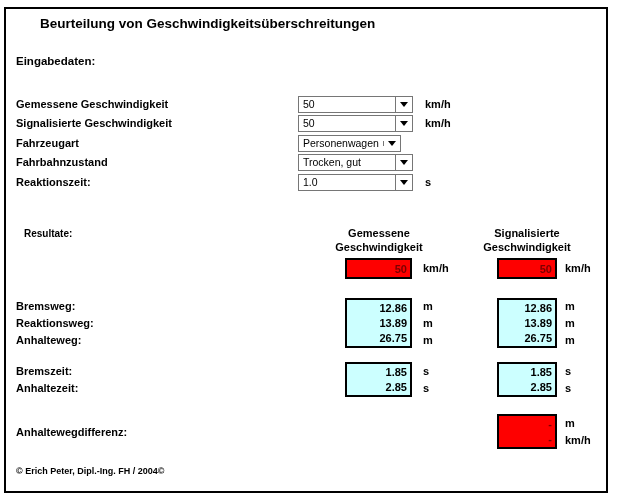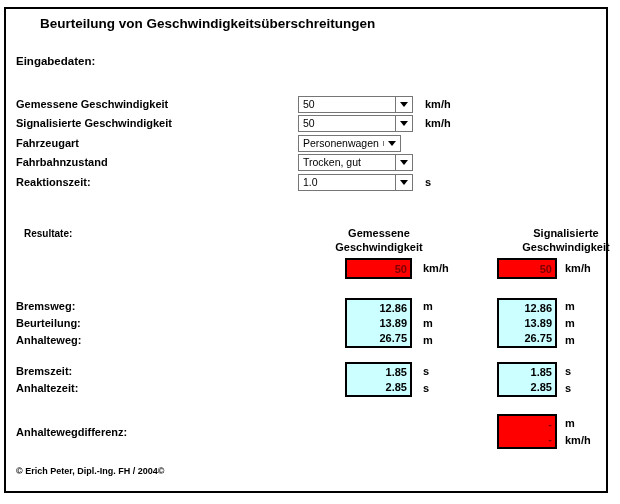--- a/index.html
+++ b/index.html
@@ -110,38 +110,38 @@
     </span>
 </div>
 <div class="abs lbl" style="left:425px; top:174px;">s</div>
 
 <div class="abs h2" style="left:24px; top:228px; font-size:10px;">Resultate:</div>
 
 <div class="colhead" style="left:329px; top:227px;">
   <div>Gemessene</div>
   <div>Geschwindigkeit</div>
 </div>
-<div class="colhead" style="left:477px; top:227px;margin-left:39px;">
+<div class="colhead" style="left:477px; top:227px;">
   <div>Signalisierte</div>
   <div>Geschwindigkeit</div>
 </div>
 
 <div class="cellbox red" style="left:345px; top:258px; width:67px; height:21px;">
   <div class="num dark">50</div>
 </div>
 <div class="abs unit" style="left:423px; top:258px; line-height:21px;">km/h</div>
 
 <div class="cellbox red" style="left:497px; top:258px; width:60px; height:21px;">
   <div class="num dark">50</div>
 </div>
 <div class="abs unit" style="left:565px; top:258px; line-height:21px;">km/h</div>
 
 <div class="stack" style="left:16px; top:298px; height:50px;">
   <div class="lbl">Bremsweg:</div>
-  <div class="lbl">Beurteilung:</div>
+  <div class="lbl">Reaktionsweg:</div>
   <div class="lbl">Anhalteweg:</div>
 </div>
 
 <div class="cellbox cyan" style="left:345px; top:298px; width:67px; height:50px;">
   <div class="num">12.86</div>
   <div class="num">13.89</div>
   <div class="num">26.75</div>
 </div>
 <div class="stack" style="left:423px; top:298px; height:50px;">
   <div class="unit">m</div>

